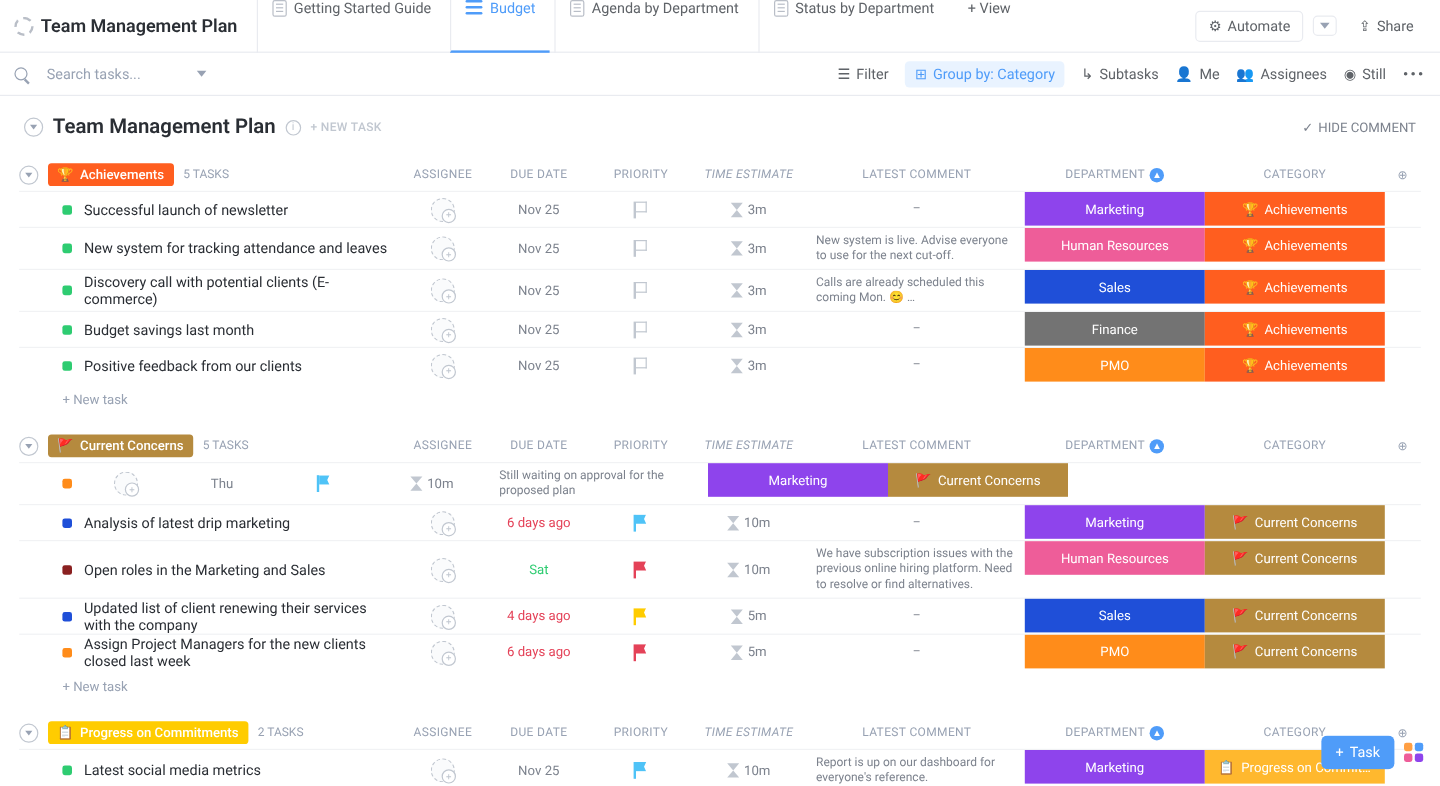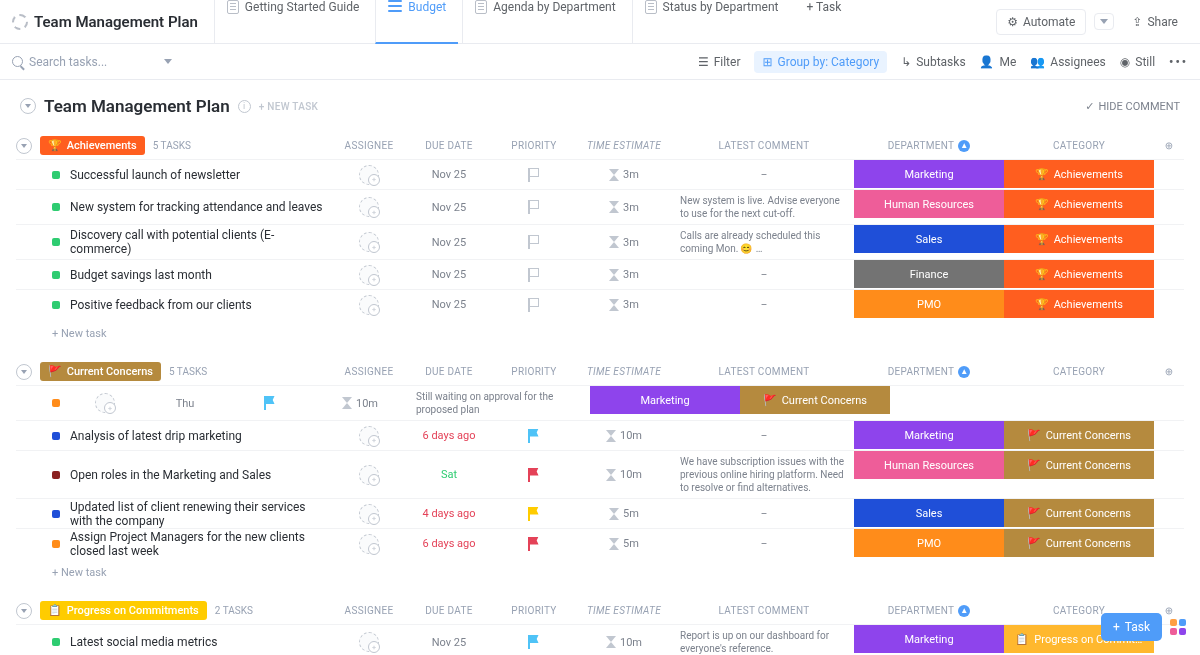--- a/index.html
+++ b/index.html
@@ -16,21 +16,21 @@
 .list-ic { width:14px; height:12px; display:flex; flex-direction:column; justify-content:space-between; }
 .list-ic span { display:block; height:2px; background:#4f9cf9; border-radius:1px; }
 .view-tab:not(.active) .list-ic span { background:#b9bec7; }
 .spacer { flex: 1; }
 .topnav-right { display:flex; gap:8px; align-items:center; }
 .btn { display:flex; align-items:center; gap:5px; padding:5px 10px; border:1px solid #e9ebf0; border-radius:4px; color:#5f6368; cursor:pointer; font-size:12px; }
 .btn.no-border { border:none; }
 
 
 .toolbar { display:flex; align-items:center; height:36px; padding:0 12px; border-bottom:1px solid #e9ebf0; }
-.search-wrap { display:flex; align-items:center; gap:6px; width:160px; color:#98a2b3; }
+.search-wrap { display:flex; align-items:center; gap:16px; width:160px; color:#98a2b3; }
 .search-ic { width:11px; height:11px; border:1.5px solid #98a2b3; border-radius:50%; position:relative; }
 .search-ic::after { content:""; position:absolute; width:5px; height:1.5px; background:#98a2b3; bottom:-2px; right:-3px; transform:rotate(45deg); }
 .chev { width:0; height:0; border-left:4px solid transparent; border-right:4px solid transparent; border-top:5px solid #98a2b3; }
 .toolbar-right { display:flex; align-items:center; gap:14px; margin-left:auto; color:#5f6368; }
 .pill-active { background:#e9f3ff; color:#4f9cf9; padding:4px 8px; border-radius:4px; display:flex; align-items:center; gap:5px; }
 .dots { letter-spacing:2px; font-weight:bold; }
 
 
 .main-head { display:flex; align-items:center; gap:8px; padding:16px 20px 8px; }
 .collapse-circ { width:16px; height:16px; border:1px solid #c1c7d0; border-radius:50%; display:flex; align-items:center; justify-content:center; }
@@ -114,21 +114,21 @@
   </div>
   <div class="view-tab">
     <span class="doc-ic"></span>
     <span>Agenda by Department</span>
   </div>
   <div class="view-tab">
     <span class="doc-ic"></span>
     <span>Status by Department</span>
   </div>
   <div class="view-tab" style="border-left:none;">
-    <span>+  Task</span>
+    <span>+  View</span>
   </div>
   <div class="spacer"></div>
   <div class="topnav-right">
     <div class="btn">
       <span>⚙</span>
       <span>Automate</span>
     </div>
     <div class="btn" style="padding:5px;">
         <span class="chev"></span>
       </div>

